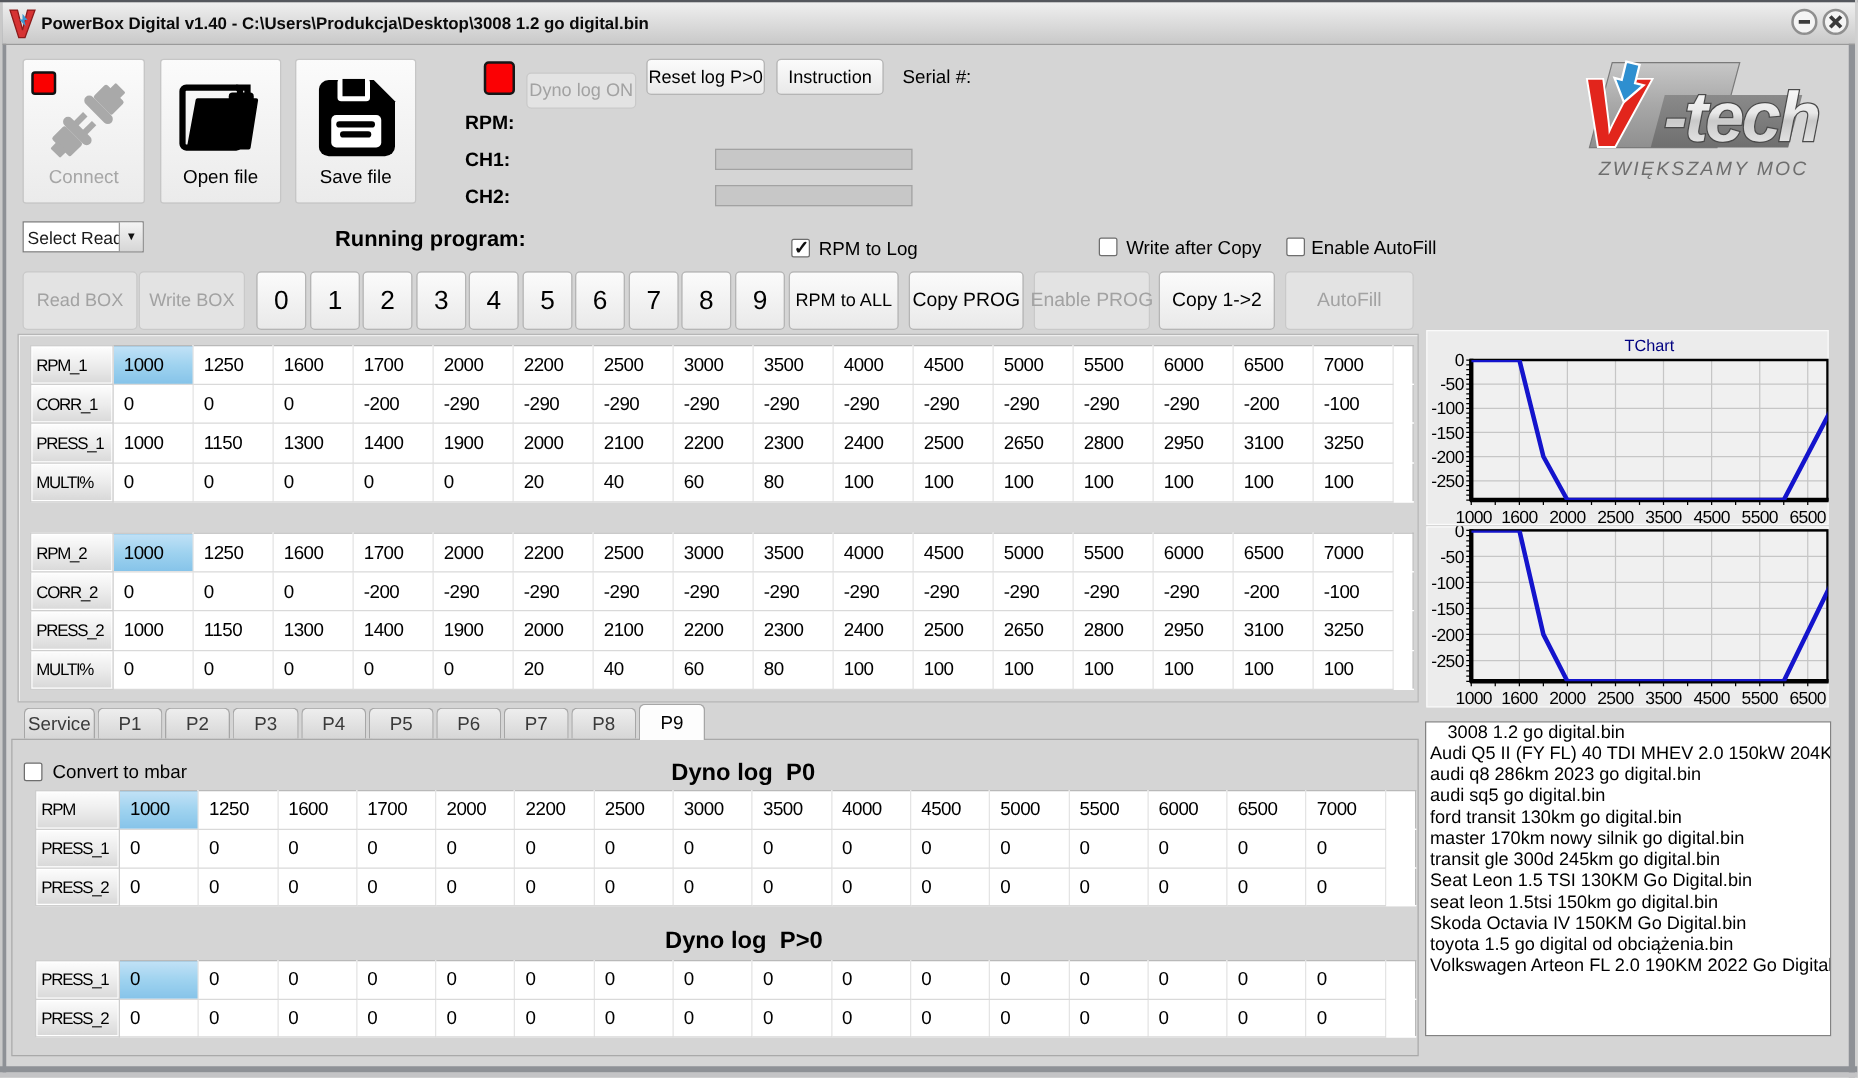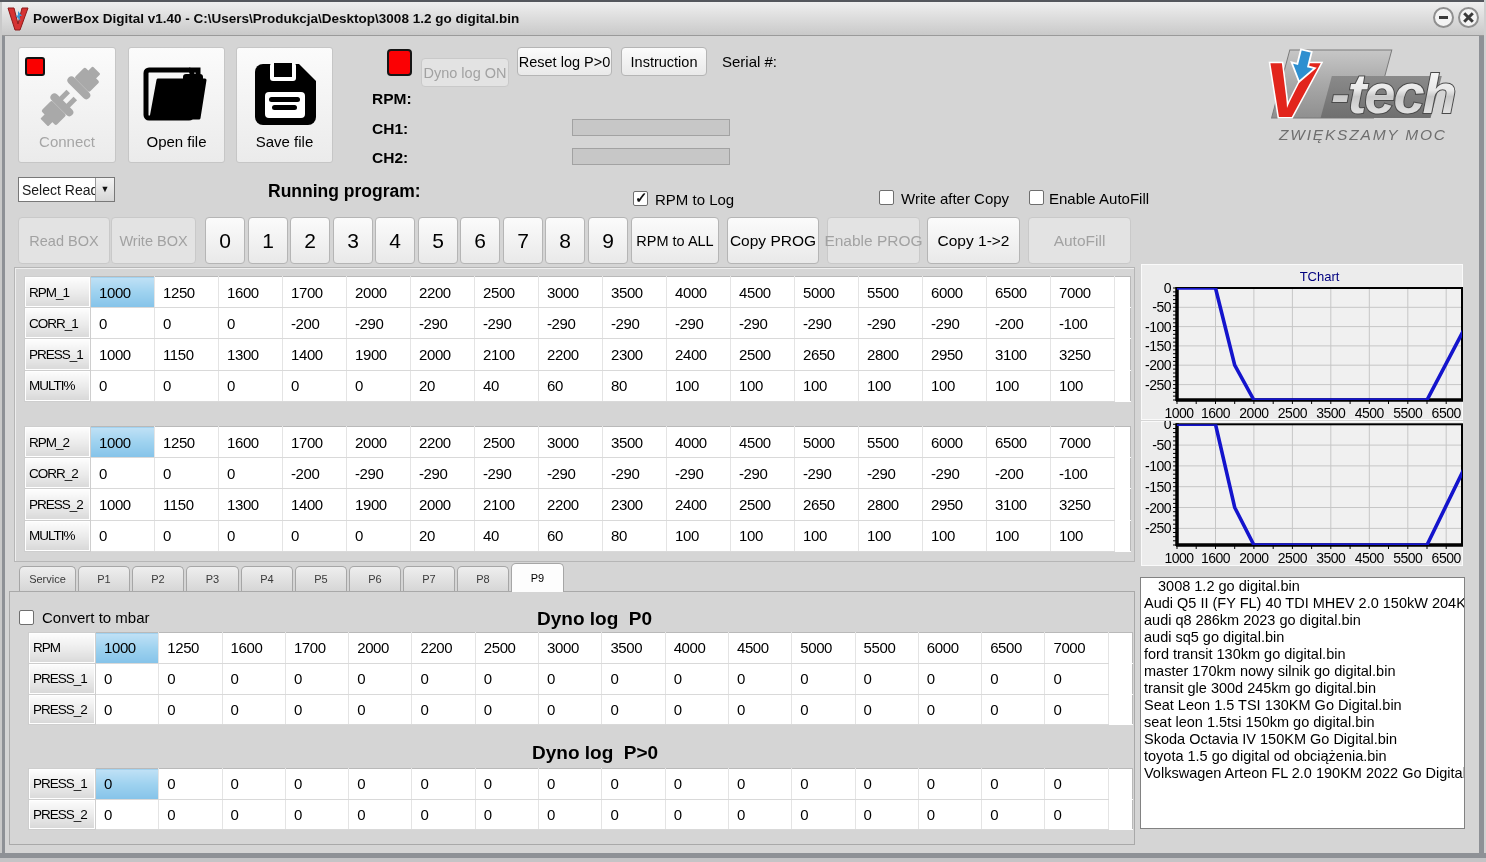--- a/index.html
+++ b/index.html
@@ -15,21 +15,21 @@
 .bold{font-weight:bold}
 table.grid{position:absolute;border-collapse:collapse;background:#fff;border:1px solid #b9b9b9;table-layout:fixed}
 table.grid td{font-size:15px;letter-spacing:-0.4px;color:#000;padding:0 0 0 8px;vertical-align:middle;white-space:nowrap;overflow:hidden}
 table.grid td.hdr{background:linear-gradient(180deg,#fdfdfd 0%,#ececec 50%,#d8d8d8 100%);
  border:1px solid #cecece;box-shadow:inset 0 0 0 1px #fff;font-size:13.5px;padding-left:4px;letter-spacing:-1px}
 table.grid td.dat{background:#fff;border-right:1px solid #e4e4e4;border-bottom:1px solid #d9d9d9}
 table.grid td.hl{background:linear-gradient(180deg,#c0e1f6 0%,#9ed2ef 50%,#85c3e9 100%)}
 table.grid td.fill{background:#fff;border-bottom:1px solid #fff}
 .tab{position:absolute;top:566px;height:25px;background:linear-gradient(180deg,#eeeeee,#d6d6d6);
  border:1px solid #a6a6a6;border-bottom:none;border-radius:5px 5px 0 0;display:flex;align-items:center;
- justify-content:center;font-size:11px;color:#3a3a3a}
+ justify-content:center;font-size:15px;color:#3a3a3a}
 .tab.active{top:563px;height:29px;background:#fdfdfd;z-index:5;color:#000}
 
 </style></head><body>
 <div class="abs" style="left:0;top:0;width:1486px;height:2px;background:#54575d"></div>
 <div class="abs" style="left:0;top:2px;width:2px;height:860px;background:#c9c9c9"></div>
 <div class="abs" style="left:2px;top:2px;width:3px;height:858px;background:#8e9196"></div>
 <div class="abs" style="left:1479px;top:2px;width:5px;height:860px;background:#8e9196"></div>
 <div class="abs" style="left:1484px;top:0;width:2px;height:862px;background:#d0d0d0"></div>
 <div class="abs" style="left:0;top:853px;width:1486px;height:5px;background:#8e9196"></div>
 <div class="abs" style="left:0;top:858px;width:1486px;height:4px;background:#c4c4c6"></div>

